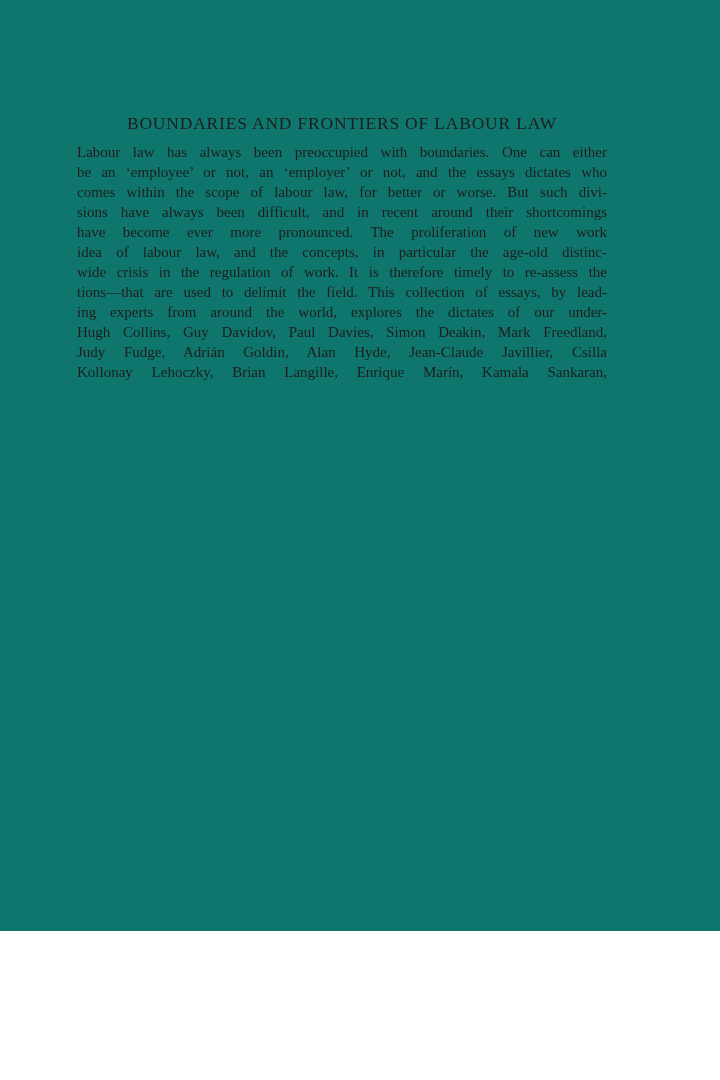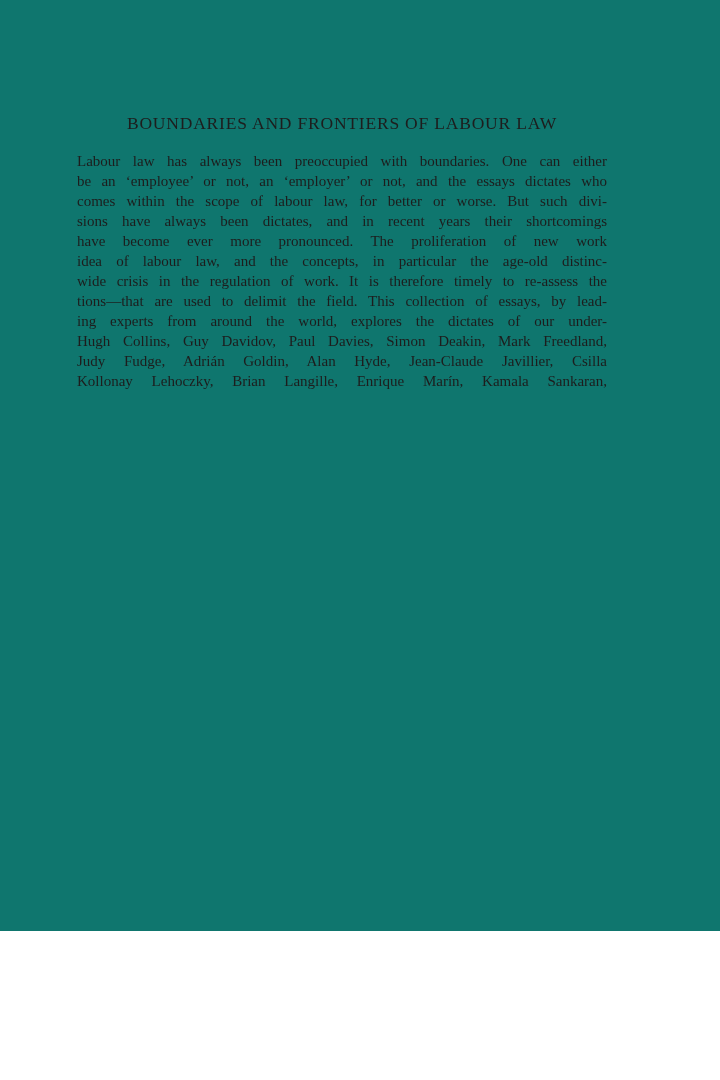--- a/index.html
+++ b/index.html
@@ -25,21 +25,21 @@
     text-align: center;
     font-size: 17.5px;
     line-height: 22px;
     letter-spacing: 0.8px;
     white-space: nowrap;
     font-weight: normal;
   }
   .body-block {
     position: absolute;
     left: 77px;
-    top: 151px;
+    top: 142px;
     width: 530px;
     font-size: 15px;
   }
   .line {
     height: 20px;
     line-height: 20px;
     text-align: justify;
     text-align-last: justify;
   }
   .line.last {
@@ -50,21 +50,21 @@
 </head>
 <body>
 
 <div class="page">
   <div class="heading">BOUNDARIES AND FRONTIERS OF LABOUR LAW</div>
 
   <div class="body-block">
     <div class="line">Labour law has always been preoccupied with boundaries. One can either</div>
     <div class="line">be an ‘employee’ or not, an ‘employer’ or not, and the essays dictates who</div>
     <div class="line">comes within the scope of labour law, for better or worse. But such divi-</div>
-    <div class="line">sions have always been dictates, and in recent years their shortcomings</div>
+    <div class="line">sions have always been difficult, and in recent around their shortcomings</div>
     <div class="line">have become ever more pronounced. The proliferation of new work</div>
     <div class="line">idea of labour law, and the concepts, in particular the age-old distinc-</div>
     <div class="line">wide crisis in the regulation of work. It is therefore timely to re-assess the</div>
     <div class="line">tions—that are used to delimit the field. This collection of essays, by lead-</div>
     <div class="line">ing experts from around the world, explores the dictates of our under-</div>
     <div class="line">Hugh Collins, Guy Davidov, Paul Davies, Simon Deakin, Mark Freedland,</div>
     <div class="line">Judy Fudge, Adrián Goldin, Alan Hyde, Jean-Claude Javillier, Csilla</div>
     <div class="line">Kollonay Lehoczky, Brian Langille, Enrique Marín, Kamala Sankaran,</div>
   </div>
 </div>

